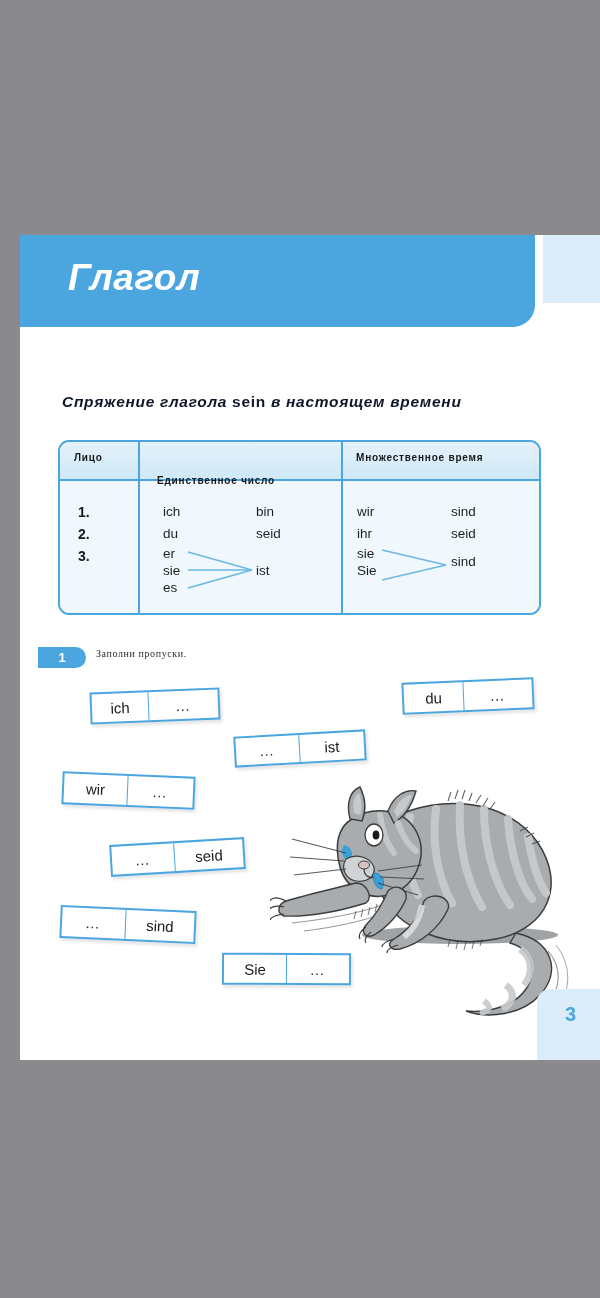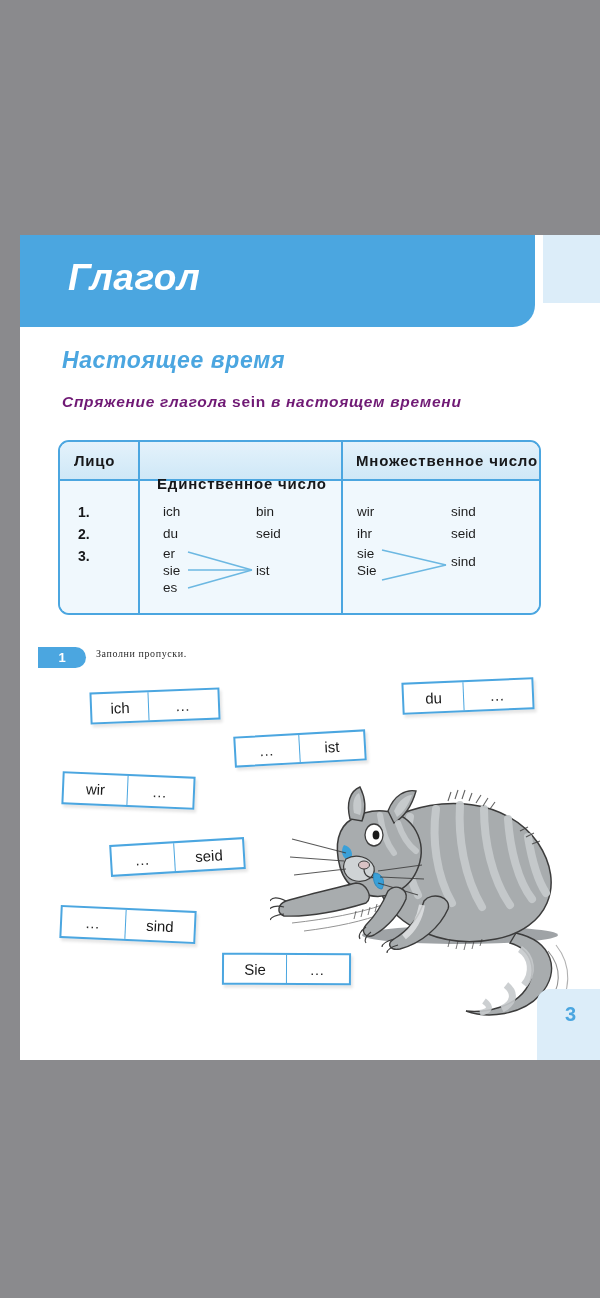--- a/index.html
+++ b/index.html
@@ -72,21 +72,21 @@
     font-size: 23px;
     font-weight: bold;
     font-style: italic;
     letter-spacing: 0.6px;
     white-space: nowrap;
   }
   .section-sub {
     position: absolute;
     left: 42px;
     top: 158px;
-    color: #701a75;
+    color: #0f172a;
     font-size: 15.5px;
     font-weight: bold;
     font-style: italic;
     letter-spacing: 0.7px;
     white-space: nowrap;
   }
   .section-sub .roman {
     font-style: normal;
     font-weight: bold;
   }
@@ -129,21 +129,21 @@
   .vline-2 {
     position: absolute;
     left: 281px; top: 0;
     width: 2px; height: 100%;
     background: #4ba6e0;
   }
   .th {
     position: absolute;
     top: 10px;
     color: #17181a;
-    font-size: 15px;
+    font-size: 10px;
     font-weight: bold;
     letter-spacing: 0.8px;
     white-space: nowrap;
   }
   .th-person  { left: 14px; }
   .th-sing    { left: 97px; margin-top: 23px; }
   .th-plur    { left: 296px; }
 
   .tr-num {
     position: absolute;
@@ -246,34 +246,33 @@
 <body>
 
 <div id="stage">
 
   <div id="page">
 
     <div class="header-band"></div>
     <div class="header-corner"></div>
     <div class="header-title">Глагол</div>
 
-    <div class="section-title">Настоящее время</div>
     <div class="section-sub">
       <span>Спряжение глагола </span><span class="roman">sein</span><span> в настоящем времени</span>
     </div>
 
     <div class="conj-table">
       <div class="conj-head"></div>
       <div class="conj-body"></div>
       <div class="vline-1"></div>
       <div class="vline-2"></div>
 
       <div class="th th-person">Лицо</div>
       <div class="th th-sing">Единственное число</div>
-      <div class="th th-plur">Множественное число</div>
+      <div class="th th-plur">Множественное время</div>
 
       <div class="tr-num" style="top:62px">1.</div>
       <div class="cell" style="left:103px; top:62px">ich</div>
       <div class="cell" style="left:196px; top:62px">bin</div>
       <div class="cell" style="left:297px; top:62px">wir</div>
       <div class="cell" style="left:391px; top:62px">sind</div>
 
       <div class="tr-num" style="top:84px">2.</div>
       <div class="cell" style="left:103px; top:84px">du</div>
       <div class="cell" style="left:196px; top:84px">seid</div>

